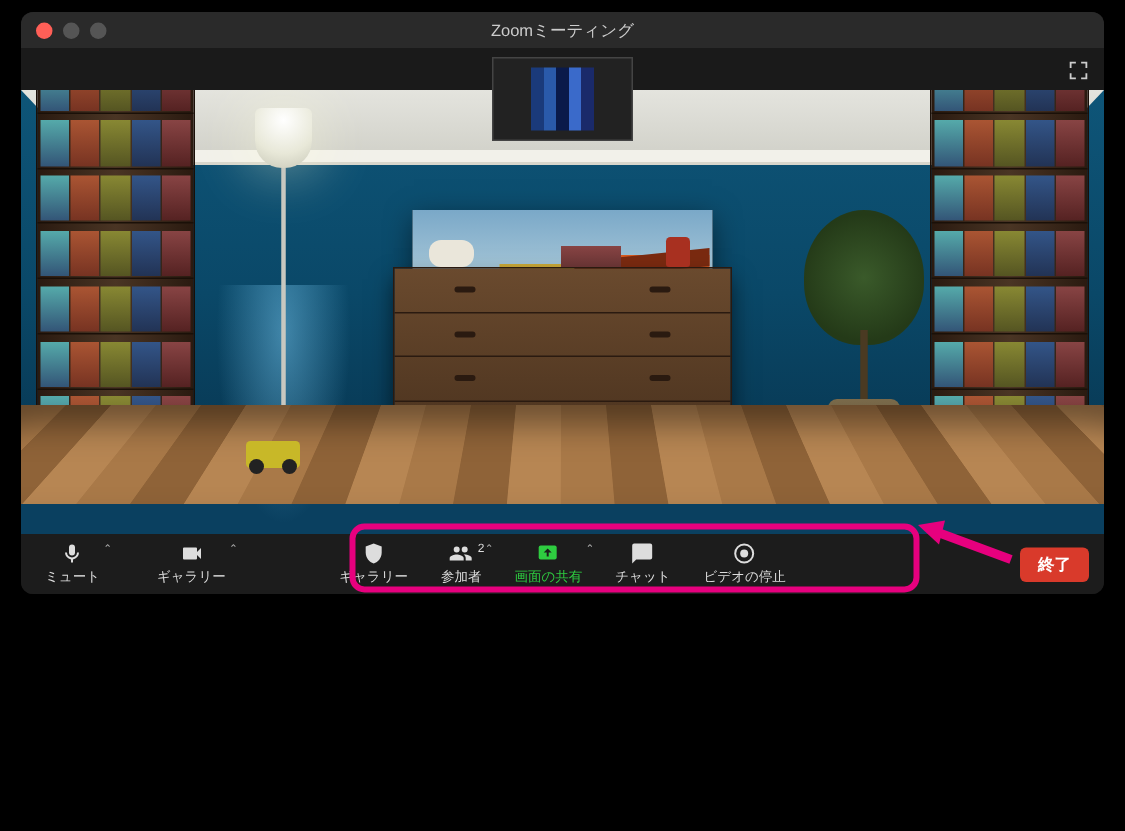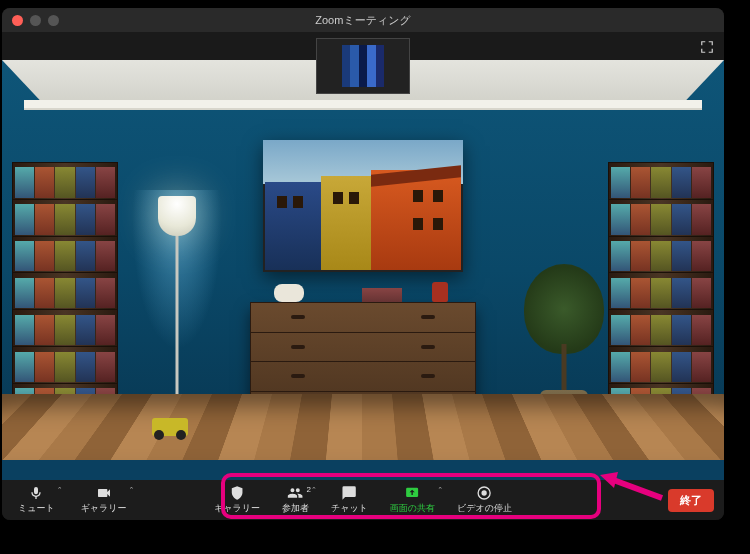--- a/index.html
+++ b/index.html
@@ -1,17 +1,17 @@
 <!DOCTYPE html>
 <html><head>
 <meta charset="utf-8">
 <style>
   * { box-sizing: border-box; margin: 0; padding: 0; }
   html, body { width: 750px; height: 554px; background: #000; font-family: -apple-system, "Hiragino Sans", sans-serif; overflow: hidden; }
-  .window { position: absolute; left: 2px; top: 8px; width: 722px; height: 512px; background: #1a1a1a; border-radius: 8px; box-shadow: 0 10px 40px rgba(0,0,0,.6); overflow: hidden; }
+  .window { position: absolute; left: 14px; top: 8px; width: 722px; height: 388px; background: #1a1a1a; border-radius: 8px; box-shadow: 0 10px 40px rgba(0,0,0,.6); overflow: hidden; }
   .titlebar { height: 24px; background: #2a2a2a; display: flex; align-items: center; position: relative; }
   .traffic { display: flex; gap: 7px; padding-left: 10px; }
   .traffic span { width: 11px; height: 11px; border-radius: 50%; display: block; }
   .t-red { background: #ff5f57; }
   .t-yel { background: #555; }
   .t-grn { background: #555; }
   .title { position: absolute; left: 0; right: 0; text-align: center; color: #ccc; font-size: 11px; }
   .self-thumb { position: absolute; left: 50%; top: 30px; transform: translateX(-50%); width: 94px; height: 56px; background: #222; border: 1px solid #444; z-index: 5; display:flex;align-items:center;justify-content:center;}
   .self-thumb .px { width: 42px; height: 42px; background:
     linear-gradient(90deg,#1a3a7a 0 20%,#2a5aaa 20% 40%,#0a1a4a 40% 60%,#3a6aca 60% 80%,#1a2a6a 80% 100%);
@@ -63,21 +63,21 @@
   .plant .trunk{position:absolute;bottom:30px;left:50%;width:5px;height:50px;background:#4a3a22;transform:translateX(-50%);}
   .plant .leaves{position:absolute;top:0;left:50%;transform:translateX(-50%);width:80px;height:90px;background:radial-gradient(circle,#3a5a2a,#243a18 70%);border-radius:50% 50% 46% 46%;}
   .bear{position:absolute;left:272px;bottom:178px;width:30px;height:18px;background:#eae6da;border-radius:8px;}
   .clock{position:absolute;left:430px;bottom:178px;width:16px;height:20px;background:#a83020;border-radius:3px 3px 2px 2px;}
   .books{position:absolute;left:360px;bottom:178px;width:40px;height:14px;background:linear-gradient(#844,#633);}
   .toy{position:absolute;left:150px;bottom:44px;width:36px;height:18px;background:#c8b828;border-radius:3px;}
   .toy::before,.toy::after{content:"";position:absolute;bottom:-4px;width:10px;height:10px;background:#222;border-radius:50%;}
   .toy::before{left:2px;} .toy::after{right:2px;}
   
   .toolbar { position:absolute; left:0; right:0; bottom:0; height:40px; background:#1c1c1c; display:flex; align-items:center; color:#ddd; font-size:9px; }
-  .tb-left { display:flex; gap:6px; padding-left:6px; }
+  .tb-left { display:flex; gap:18px; padding-left:6px; }
   .tb-center { position:absolute; left:50%; transform:translateX(-50%); display:flex; gap:2px; }
   .tb-right { margin-left:auto; padding-right:10px; }
   .tbtn { display:flex; flex-direction:column; align-items:center; justify-content:center; padding:2px 10px; gap:1px; border-radius:4px; position:relative; min-width:44px;}
   .tbtn .ic { width:16px; height:16px; display:flex; align-items:center;justify-content:center;}
   .tbtn svg { width:16px; height:16px; fill:#ddd; }
   .tbtn.green svg { fill:#2ecc40; }
   .tbtn.green { color:#2ecc40; }
   .caret { position:absolute; top:3px; right:2px; font-size:7px; color:#aaa;}
   .badge { position:absolute; top:2px; right:8px; font-size:8px; color:#ddd; }
   .end-btn { background:#d93a2b; color:#fff; padding:4px 12px; border-radius:4px; font-size:11px; font-weight:600; }
@@ -290,37 +290,37 @@
       <div class="tbtn">
         <span class="ic">
             <svg viewBox="0 0 24 24">
               <path d="M16 11a3 3 0 1 0-3-3 3 3 0 0 0 3 3zm-8 0a3 3 0 1 0-3-3 3 3 0 0 0 3 3zm0 2c-2.3 0-7 1.2-7 3.5V19h14v-2.5C15 14.2 10.3 13 8 13zm8 0c-.3 0-.6 0-1 .1 1.2.9 2 2 2 3.4V19h6v-2.5c0-2.3-4.7-3.5-7-3.5z"></path>
             </svg>
           </span>
         <span>参加者</span>
         <span class="badge">2</span>
         <span class="caret">⌃</span>
       </div>
-      <div class="tbtn">
-        <span class="ic">
-            <svg viewBox="0 0 24 24">
-              <path d="M20 2H4a2 2 0 0 0-2 2v18l4-4h14a2 2 0 0 0 2-2V4a2 2 0 0 0-2-2z"></path>
-            </svg>
-          </span>
-        <span>チャット</span>
-      </div>
       <div class="tbtn green">
         <span class="ic">
             <svg viewBox="0 0 24 24">
               <rect x="3" y="4" width="18" height="14" rx="2"></rect>
               <path fill="#1c1c1c" d="M12 7l4 4h-3v4h-2v-4H8z"></path>
             </svg>
           </span>
         <span>画面の共有</span>
         <span class="caret">⌃</span>
+      </div>
+      <div class="tbtn">
+        <span class="ic">
+            <svg viewBox="0 0 24 24">
+              <path d="M20 2H4a2 2 0 0 0-2 2v18l4-4h14a2 2 0 0 0 2-2V4a2 2 0 0 0-2-2z"></path>
+            </svg>
+          </span>
+        <span>チャット</span>
       </div>
       <div class="tbtn">
         <span class="ic">
             <svg viewBox="0 0 24 24">
               <circle cx="12" cy="12" r="9" fill="none" stroke="#ddd" stroke-width="2"></circle>
               <circle cx="12" cy="12" r="4"></circle>
             </svg>
           </span>
         <span>ビデオの停止</span>
       </div>

